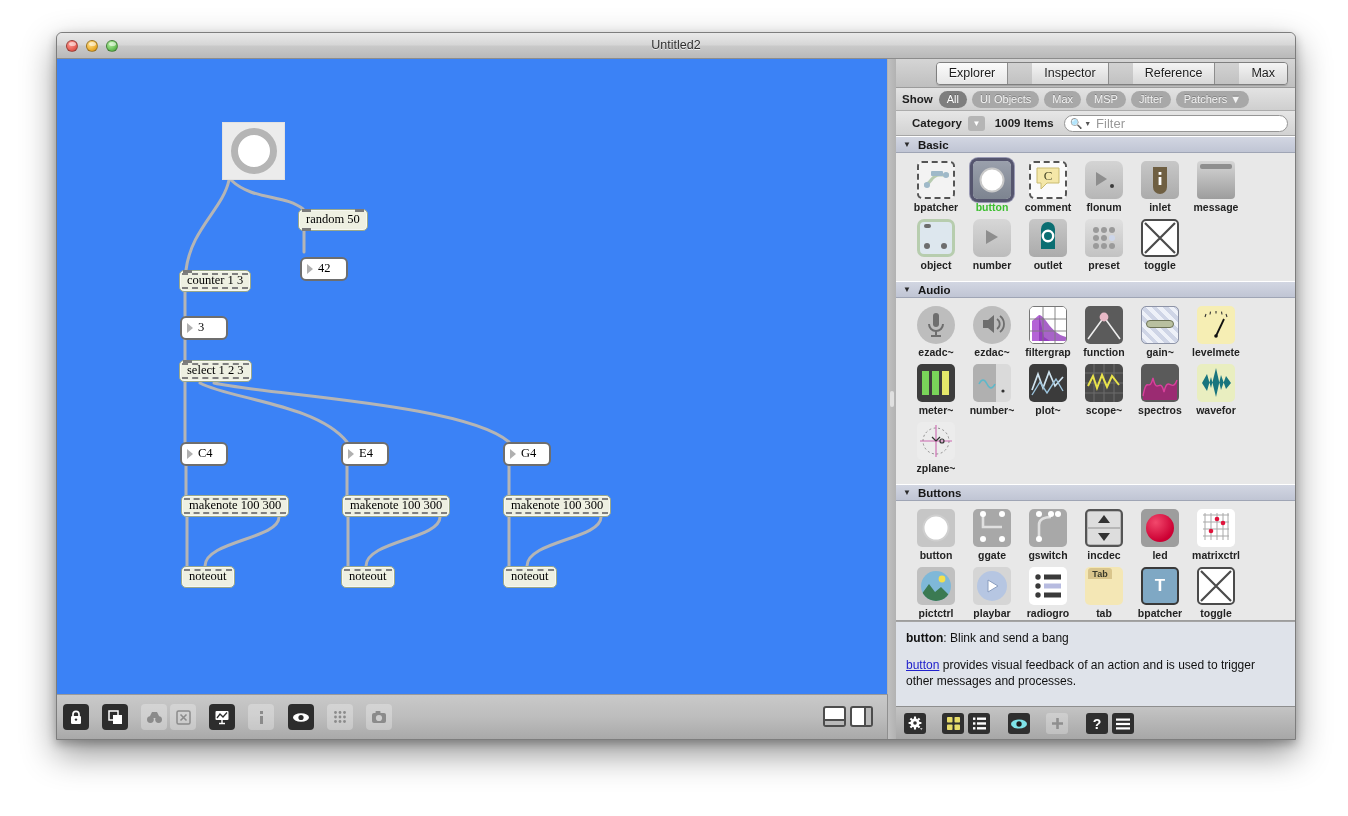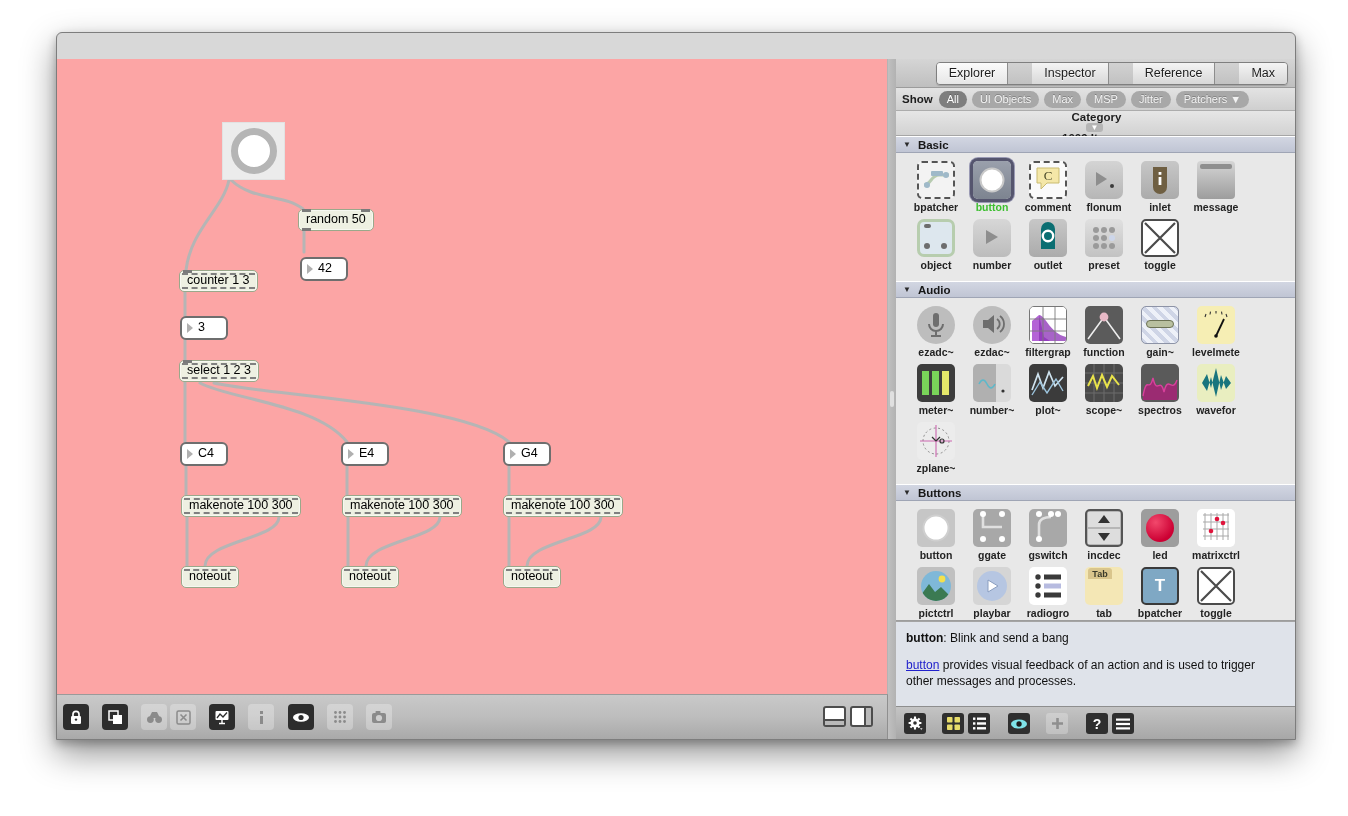--- a/index.html
+++ b/index.html
@@ -49,22 +49,23 @@
   
   #window-body { position: absolute; top: 26px; left: 0; right: 0; bottom: 0; }
 
   
   #patcher-pane {
     position: absolute; left: 0; top: 0; width: 831px; bottom: 0;
     background: #d5d5d5;
   }
   #patcher-canvas {
     position: absolute; left: 0; top: 0; right: 0; height: 663px;
-    background: #fca5a5; border-right: 1px solid #b4b4b4;
+    background: #3b82f6; border-right: 1px solid #b4b4b4;
     overflow: hidden;
+    font-family: Liberation Serif, serif;
   }
   #patch-svg { position: absolute; left: 0; top: 0; width: 831px; height: 663px; }
 
   .obj {
     position: absolute;
     font-size: 12.5px;
     color: #000;
     white-space: nowrap;
     line-height: 1;
   }
@@ -201,21 +202,21 @@
     text-shadow: 0 -1px 0 rgba(0,0,0,0.25);
     white-space: nowrap;
   }
   .pill.sel { background: #7e7e7e; color: #ffffff; }
 
   
   #catrow {
     height: 25px;
     background: linear-gradient(to bottom,#e6e6e6,#d2d2d2);
     border-bottom: 1px solid #a6a6a6;
-    display: flex; align-items: center; padding-left: 2px; flex-direction: column;
+    display: flex; align-items: center; padding-left: 16px;
   }
   #catrow .lbl { font-size: 11.5px; font-weight: bold; color: #1d1d1d; }
   #cat-caret {
     width: 17px; height: 15px; margin-left: 6px; margin-right: 10px;
     background: #b5b5b5; border-radius: 3px;
     display: flex; align-items: center; justify-content: center;
     color: #fff; font-size: 8px;
   }
   #item-count { font-size: 11.5px; font-weight: bold; color: #1d1d1d; margin-right: 10px; }
   #filter-box {
@@ -295,20 +296,26 @@
     display: flex; align-items: center; justify-content: center;
   }
   .sb-btn.on  { background: #2f2f2f; }
   .sb-btn.off { background: rgba(255,255,255,0.25); }
 </style>
 </head>
 <body>
 
 <div id="app-window">
 
+  <div id="titlebar">
+    <div class="traffic" id="tl-close"></div>
+    <div class="traffic" id="tl-min"></div>
+    <div class="traffic" id="tl-zoom"></div>
+    <div id="window-title">Untitled2</div>
+  </div>
 
   <div id="window-body">
 
     <div id="patcher-pane">
 
       <div id="patcher-canvas">
         <svg id="patch-svg">
           <g fill="none" stroke="#b5b5b5" stroke-width="3" stroke-linecap="round">
 
             <path d="M 172,121 C 166,150 134,170 129,211"></path>

